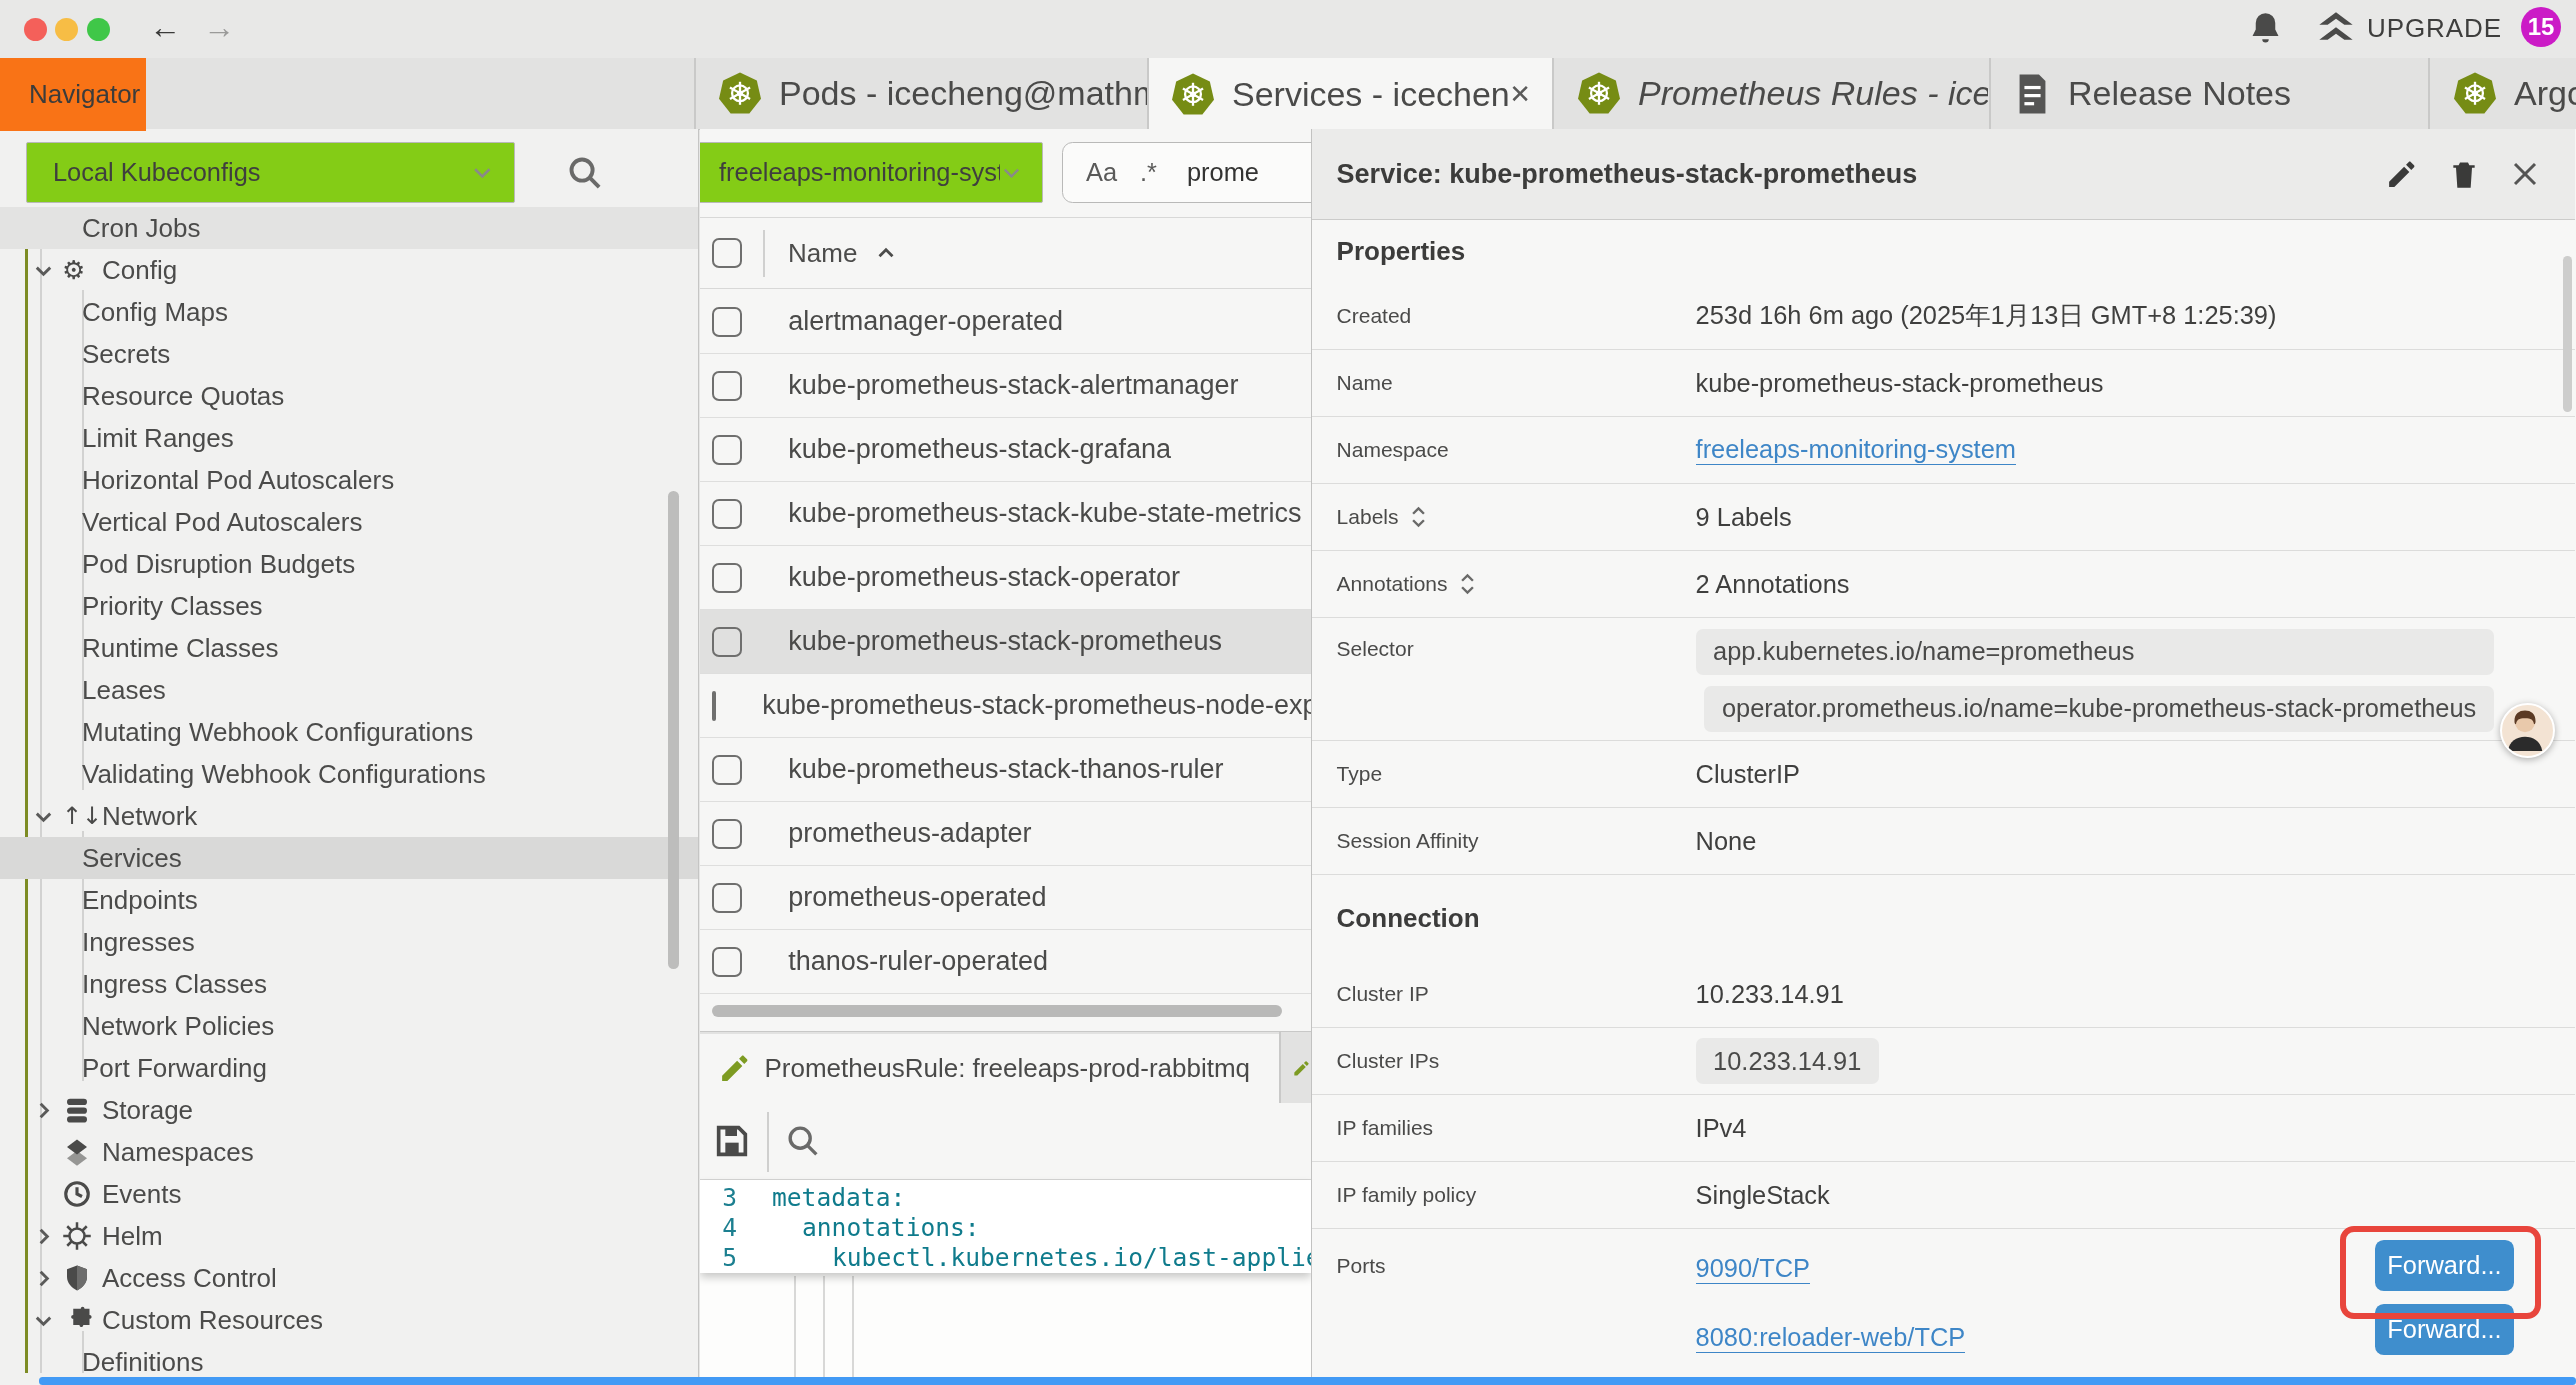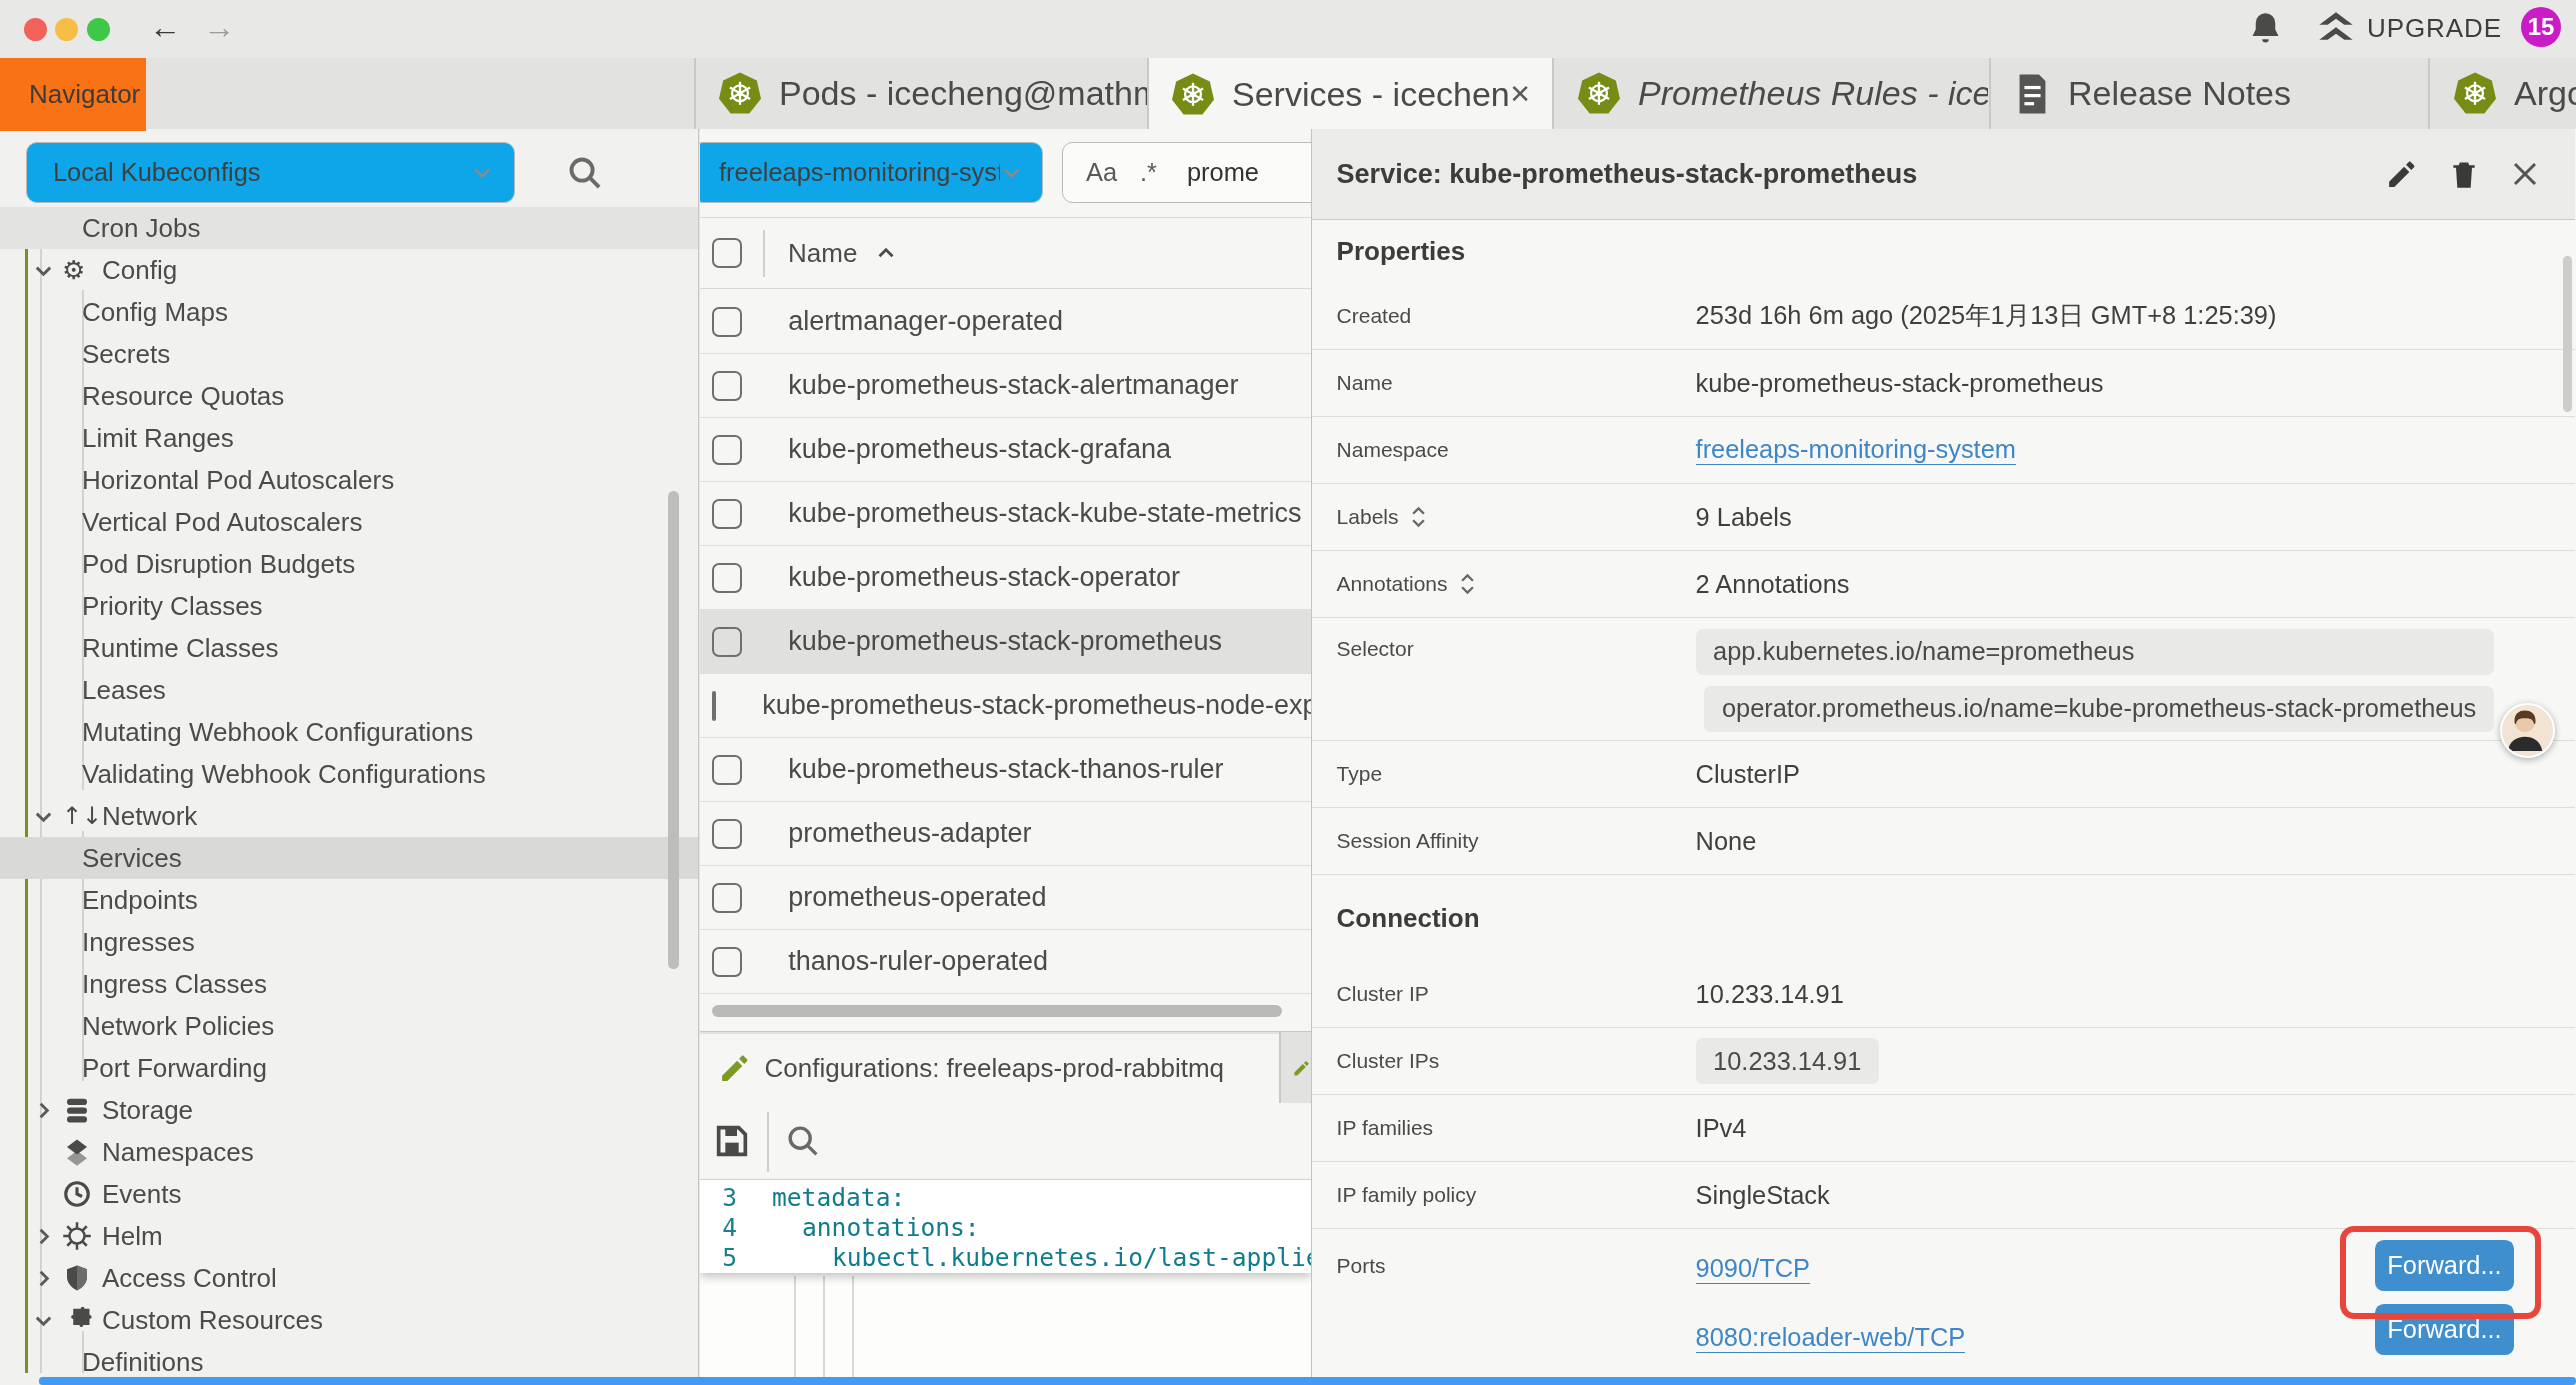--- a/index.html
+++ b/index.html
@@ -19,22 +19,22 @@
   #tabstrip{left:0;top:58px;width:2576px;height:71px;background:#e2e2e1;border-bottom:1.8px solid #c8c8c7;}
   .tab{position:absolute;top:0;height:71px;display:flex;align-items:center;box-sizing:border-box;}
   .tab .tlabel{font-size:34px;color:#4a4a49;white-space:nowrap;overflow:hidden;}
   .tab.active{background:#f6f6f5;height:73px;z-index:2;}
   .vdiv{position:absolute;top:0;width:1.8px;height:71px;background:#c9c9c8;}
   .k8s-ic{margin:0 16px 0 21px;}
   
   #sidebar{left:0;top:129px;width:698px;height:1256px;background:#f1f1f0;border-right:1.8px solid #c5c5c4;}
   #nav-tab{left:0;top:58px;width:146px;height:73px;background:#f97316;z-index:2;display:flex;align-items:center;}
   #nav-tab span{font-size:26px;color:#3c3c3b;margin-left:29px;}
-  .selectbox{position:absolute;box-sizing:border-box;border:1.8px solid #b9b9b8;border-radius:11px;
-             background:#0ea5e9;display:flex;align-items:center;font-size:25.4px;color:#3f3f3e;}
+  .selectbox{position:absolute;box-sizing:border-box;border:1.8px solid #b9b9b8;border-radius:2px;
+             background:#84cc16;display:flex;align-items:center;font-size:25.4px;color:#3f3f3e;}
   .selectbox .sval{margin-left:26px;white-space:nowrap;overflow:hidden;flex:1;}
   .selectbox .schev{margin-right:19px;}
   #tree{left:0;top:207px;width:698px;height:1166px;}
   .guide{position:absolute;background:#d2d2d1;width:1.8px;}
   #guide-olive{position:absolute;left:25.4px;top:207px;width:2.6px;height:1166px;background:#7d8c24;}
   .trow{height:42px;display:flex;align-items:center;font-size:26px;color:#4b4b4a;}
   .trow.lvl0{padding-left:32px;}
   .trow.lvl1{padding-left:82px;}
   .trow.sel{background:#d9d9d8;}
   .trow.hov{background:#e3e3e2;}
@@ -478,21 +478,21 @@
         <span class="slab">thanos-ruler-operated</span>
       </div>
     </div>
   <div id="hscroll"></div>
 
   <div id="btabs">
     <div class="btab active" style="left:-3.5px;width:582px">
       <svg style="margin:0 14px 0 21px" width="33" height="33" viewBox="0 0 24 24">
           <path d="M3 17.2 13.9 6.3l3.8 3.8L6.8 21 3 21zM15.3 4.9l2-2c.4-.4 1-.4 1.4 0l2.4 2.4c.4.4.4 1 0 1.4l-2 2z" fill="#7d9b22"></path>
         </svg>
-      <span style="white-space:nowrap">Configurations: freeleaps-prod-rabbitmq</span>
+      <span style="white-space:nowrap">PrometheusRule: freeleaps-prod-rabbitmq</span>
     </div>
     <div class="vdiv" style="left:579px;top:0;height:72px"></div>
     <div class="btab" style="left:580px;width:31px">
       <svg style="margin-left:12.3px" width="33" height="33" viewBox="0 0 24 24">
           <path d="M3 17.2 13.9 6.3l3.8 3.8L6.8 21 3 21zM15.3 4.9l2-2c.4-.4 1-.4 1.4 0l2.4 2.4c.4.4.4 1 0 1.4l-2 2z" fill="#7d9b22"></path>
         </svg>
     </div>
   </div>
 
   <div id="btoolbar">

